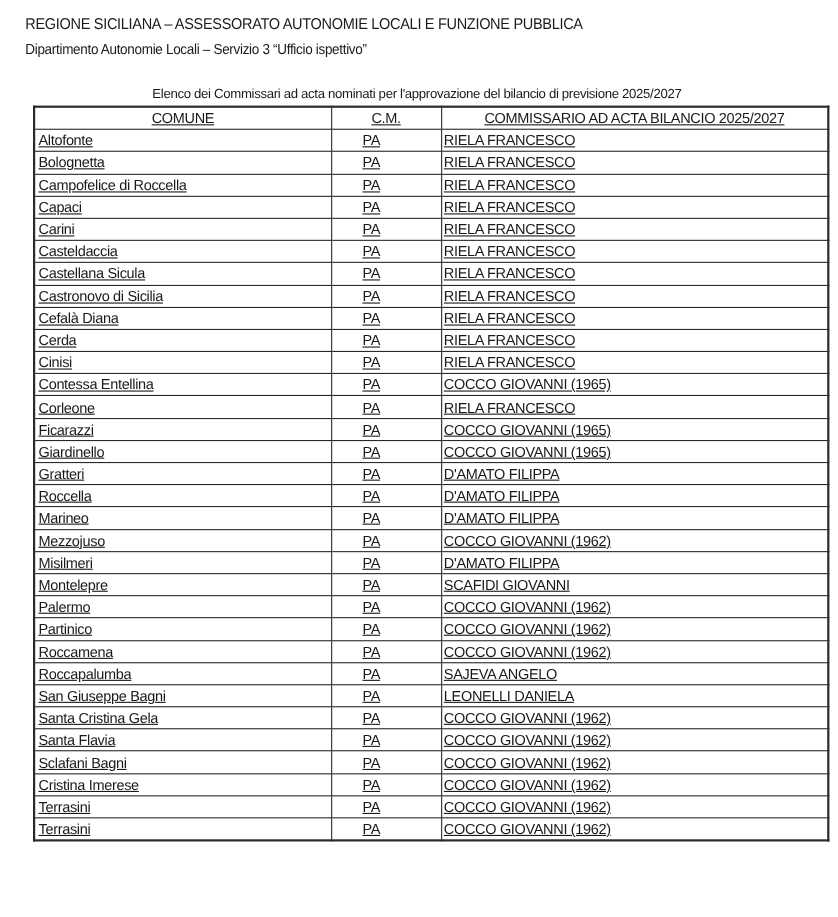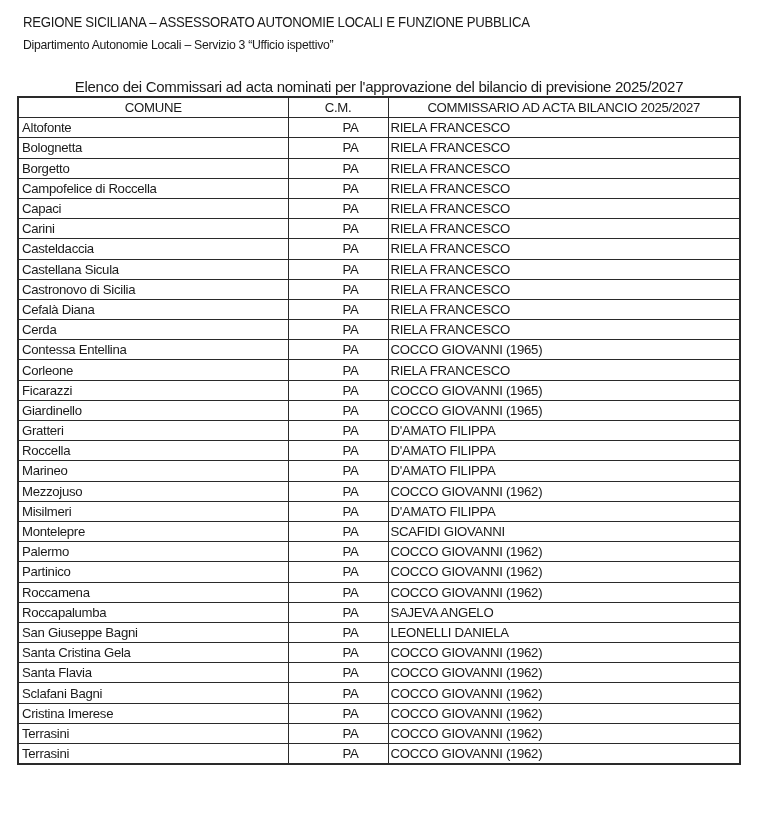--- a/index.html
+++ b/index.html
@@ -12,37 +12,37 @@
     font-size: 14.2px; letter-spacing: -0.3px; transform: scaleX(0.93); transform-origin: left;
     white-space: nowrap;
   }
   .hdr2 {
     position: absolute; left: 23px; top: 37px;
     font-size: 13.2px; letter-spacing: -0.3px; transform: scaleX(0.93); transform-origin: left;
     white-space: nowrap;
   }
   .caption {
     position: absolute; left: 18px; width: 722px; top: 78px;
-    text-align: center; font-size: 15px; letter-spacing: -0.3px; white-space: nowrap;
+    text-align: center; font-size: 12px; letter-spacing: -0.3px; white-space: nowrap;
   }
   table {
-    position: absolute; left: 17px; top: 96px; width: 722px;
-    border-collapse: collapse; table-layout: fixed;
+    position: absolute; left: 30px; top: 96px; width: 722px;
+    border-collapse: collapse; table-layout: fixed; text-decoration: underline;
   }
   td, th {
     border: 1.3px solid #2a2a2a; height: 19.2px; padding: 0 3px;
     font-size: 13.2px; font-weight: normal; white-space: nowrap; overflow: hidden;
     letter-spacing: -0.3px; line-height: 19px;
   }
   table { border: 2px solid #2a2a2a; }
   th { text-align: center; }
   col.c1 { width: 270px; }
   col.c2 { width: 100px; }
   col.c3 { width: 352px; }
-  td.cm { text-align: center; padding-left: 28px; }
+  td.cm { text-align: left; padding-left: 28px; }
   td.comm { padding-left: 2px; }
 </style>
 </head>
 <body>
 
 <div class="hdr1">REGIONE SICILIANA – ASSESSORATO AUTONOMIE LOCALI E FUNZIONE PUBBLICA</div>
 <div class="hdr2">Dipartimento Autonomie Locali – Servizio 3 “Ufficio ispettivo”</div>
 <div class="caption">Elenco dei Commissari ad acta nominati per l'approvazione del bilancio di previsione 2025/2027</div>
 
 <table>
@@ -63,25 +63,20 @@
         <td>Altofonte</td>
         <td class="cm">PA</td>
         <td class="comm">RIELA FRANCESCO</td>
       </tr>
       <tr>
         <td>Bolognetta</td>
         <td class="cm">PA</td>
         <td class="comm">RIELA FRANCESCO</td>
       </tr>
       <tr>
-        <td>Borgetto</td>
-        <td class="cm">PA</td>
-        <td class="comm">RIELA FRANCESCO</td>
-      </tr>
-      <tr>
         <td>Campofelice di Roccella</td>
         <td class="cm">PA</td>
         <td class="comm">RIELA FRANCESCO</td>
       </tr>
       <tr>
         <td>Capaci</td>
         <td class="cm">PA</td>
         <td class="comm">RIELA FRANCESCO</td>
       </tr>
       <tr>
@@ -104,20 +99,25 @@
         <td class="cm">PA</td>
         <td class="comm">RIELA FRANCESCO</td>
       </tr>
       <tr>
         <td>Cefalà Diana</td>
         <td class="cm">PA</td>
         <td class="comm">RIELA FRANCESCO</td>
       </tr>
       <tr>
         <td>Cerda</td>
+        <td class="cm">PA</td>
+        <td class="comm">RIELA FRANCESCO</td>
+      </tr>
+      <tr>
+        <td>Cinisi</td>
         <td class="cm">PA</td>
         <td class="comm">RIELA FRANCESCO</td>
       </tr>
       <tr>
         <td>Contessa Entellina</td>
         <td class="cm">PA</td>
         <td class="comm">COCCO GIOVANNI (1965)</td>
       </tr>
       <tr>
         <td>Corleone</td>

